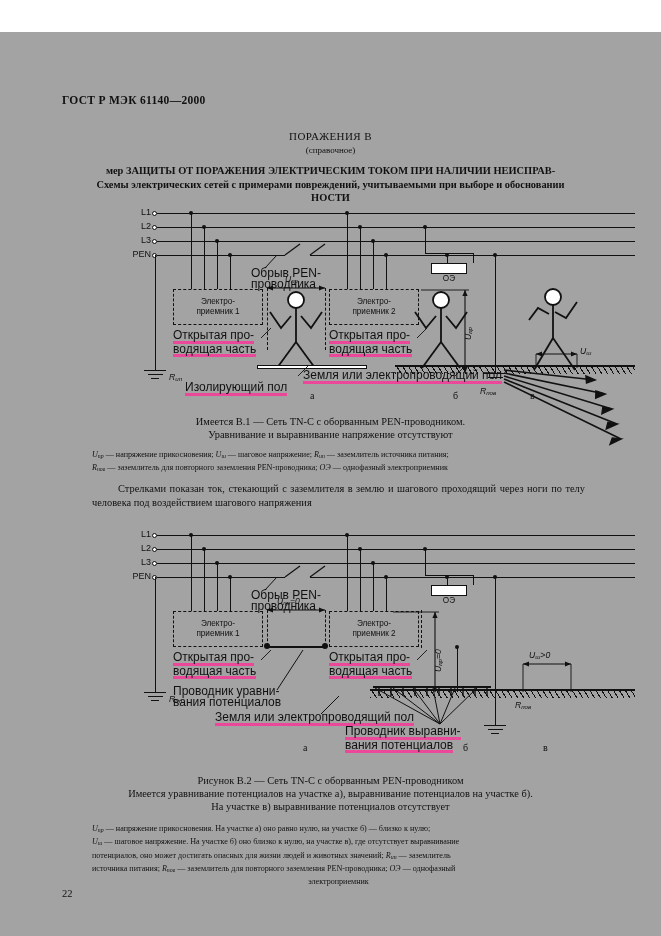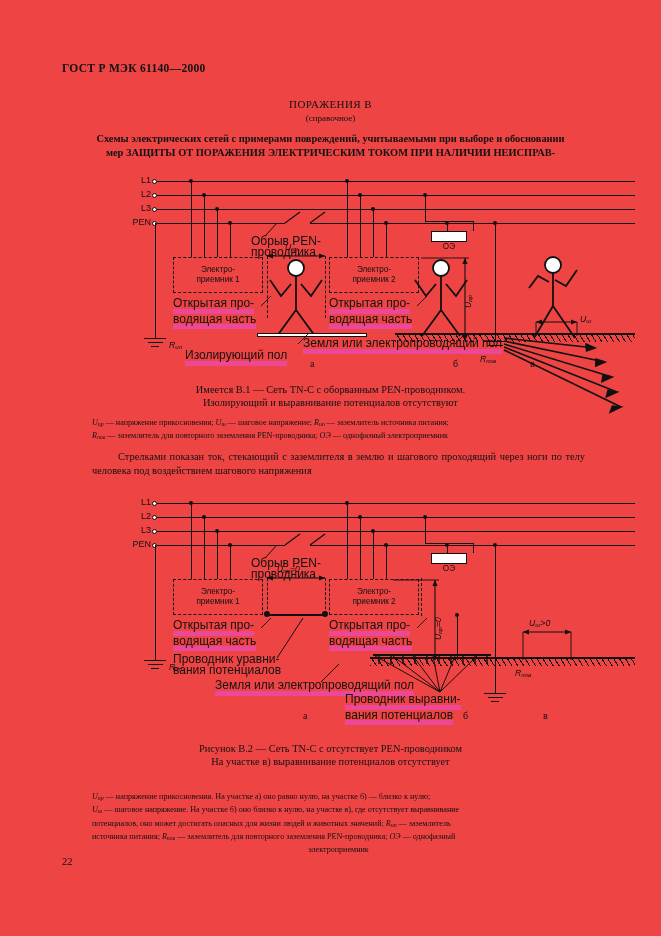--- a/index.html
+++ b/index.html
@@ -11,21 +11,22 @@
     width: 661px;
     height: 936px;
     position: relative;
     font-family: "Liberation Serif", "DejaVu Serif", serif;
     color: #111111;
     overflow: hidden;
   }
   .page {
     position: absolute;
     inset: 0;
-    background: #ef4444;
+    background: #a3a3a3;
+    margin-top: 32px;
   }
 
   
   .hdr-std {
     position: absolute;
     left: 62px;
     top: 62px;
     font-size: 11.5px;
     font-weight: bold;
     letter-spacing: .3px;
@@ -151,21 +152,21 @@
     line-height: 10px;
     white-space: nowrap;
   }
   .note-label {
     position: absolute;
     font-size: 12px;
     font-family: Liberation Sans, sans-serif;
     line-height: 10.5px;
     white-space: nowrap;
   }
-  .note-label .ul { border-bottom: 5px solid #ec4899; display: inline-block; }
+  .note-label .ul { border-bottom: 3px solid #ec4899; display: inline-block; }
 
   .vsym {
     position: absolute;
     font-size: 8.6px;
     font-family: "Liberation Sans", sans-serif;
     white-space: nowrap;
     font-style: italic;
   }
   .vsym-rot {
     position: absolute;
@@ -223,22 +224,23 @@
 <body>
 
 <div class="page">
 
   <div class="hdr-std">ГОСТ Р МЭК 61140—2000</div>
 
   <div class="annex-title">ПОРАЖЕНИЯ В</div>
   <div class="annex-sub">(справочное)</div>
 
   <div class="main-title">
+    <div>мер ЗАЩИТЫ ОТ ПОРАЖЕНИЯ ЭЛЕКТРИЧЕСКИМ ТОКОМ ПРИ НАЛИЧИИ НЕИСПРАВ-</div>
     <div>Схемы электрических сетей с примерами повреждений, учитываемыми при выборе и обосновании</div>
-    <div>мер ЗАЩИТЫ ОТ ПОРАЖЕНИЯ ЭЛЕКТРИЧЕСКИМ ТОКОМ ПРИ НАЛИЧИИ НЕИСПРАВ-</div>
+    <div>НОСТИ</div>
   </div>
 
   <div class="diagram" id="diagram-1">
 
     <div class="bus-label" style="left:-8px; top:5px;  width:34px;">L1</div>
     <div class="bus-label" style="left:-8px; top:19px; width:34px;">L2</div>
     <div class="bus-label" style="left:-8px; top:33px; width:34px;">L3</div>
     <div class="bus-label" style="left:-26px;top:47px; width:52px;">PEN</div>
 
     <div class="term" style="left:27px; top:8.5px;"></div>
@@ -424,21 +426,21 @@
       </g>
     </svg>
 
     <div class="zone-letter" style="left:185px; top:188px;">а</div>
     <div class="zone-letter" style="left:328px; top:188px;">б</div>
     <div class="zone-letter" style="left:405px; top:188px;">в</div>
   </div>
 
   <div class="fig-caption" style="top:383px;">
     <div>Имеется В.1 — Сеть TN-C с оборванным PEN-проводником.</div>
-    <div>Изолирующий и выравнивание потенциалов отсутствуют</div>
+    <div>Уравнивание и выравнивание напряжение отсутствуют</div>
   </div>
 
   <div class="notes" style="top:417px;">
     <div>
       <span class="ital">U</span><span class="sub ital">пр</span> — напряжение прикосновения; <span class="ital">U</span><span class="sub ital">ш</span> — шаговое напряжение; <span class="ital">R</span><span class="sub ital">ип</span> — заземлитель источника питания;
     </div>
     <div>
       <span class="ital">R</span><span class="sub ital">пов</span> — заземлитель для повторного заземления PEN-проводника; <span class="ital">ОЭ</span> — однофазный электроприемник
     </div>
   </div>
@@ -623,21 +625,22 @@
       <line x1="136" y1="136" x2="146" y2="126" stroke="#111" stroke-width="0.9"></line>
       <line x1="292" y1="136" x2="302" y2="126" stroke="#111" stroke-width="0.9"></line>
     </svg>
 
     <div class="zone-letter" style="left:178px; top:218px;">а</div>
     <div class="zone-letter" style="left:338px; top:218px;">б</div>
     <div class="zone-letter" style="left:418px; top:218px;">в</div>
   </div>
 
   <div class="fig-caption" style="top:742px;">
-    <div>Рисунок В.2 — Сеть TN-C с отсутствует PEN-проводником</div>
+    <div>Рисунок В.2 — Сеть TN-C с оборванным PEN-проводником</div>
+    <div>Имеется уравнивание потенциалов на участке а), выравнивание потенциалов на участке б).</div>
     <div>На   участке в) выравнивание потенциалов отсутствует</div>
   </div>
 
   <div class="notes" style="top:791px;">
     <div>
       <span class="ital">U</span><span class="sub ital">пр</span> — напряжение прикосновения. На участке а) оно равно нулю, на участке б) — близко к нулю;
     </div>
     <div>
       <span class="ital">U</span><span class="sub ital">ш</span> — шаговое напряжение. На участке б) оно близко к нулю, на участке в), где отсутствует выравнивание
     </div>

